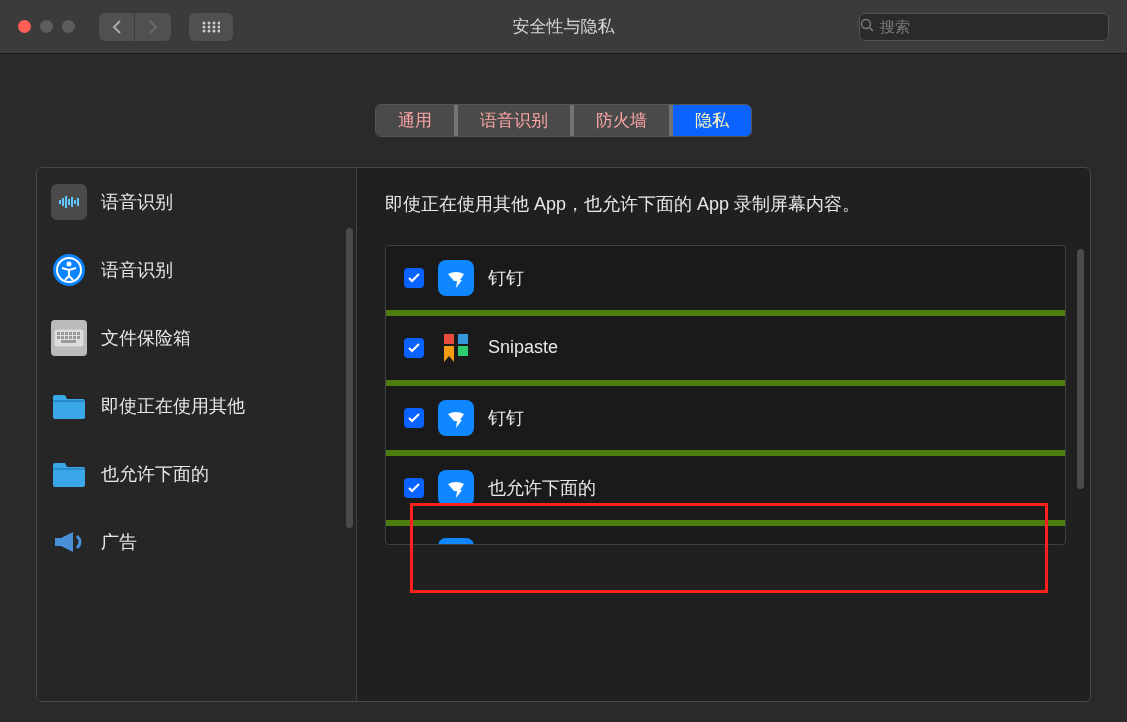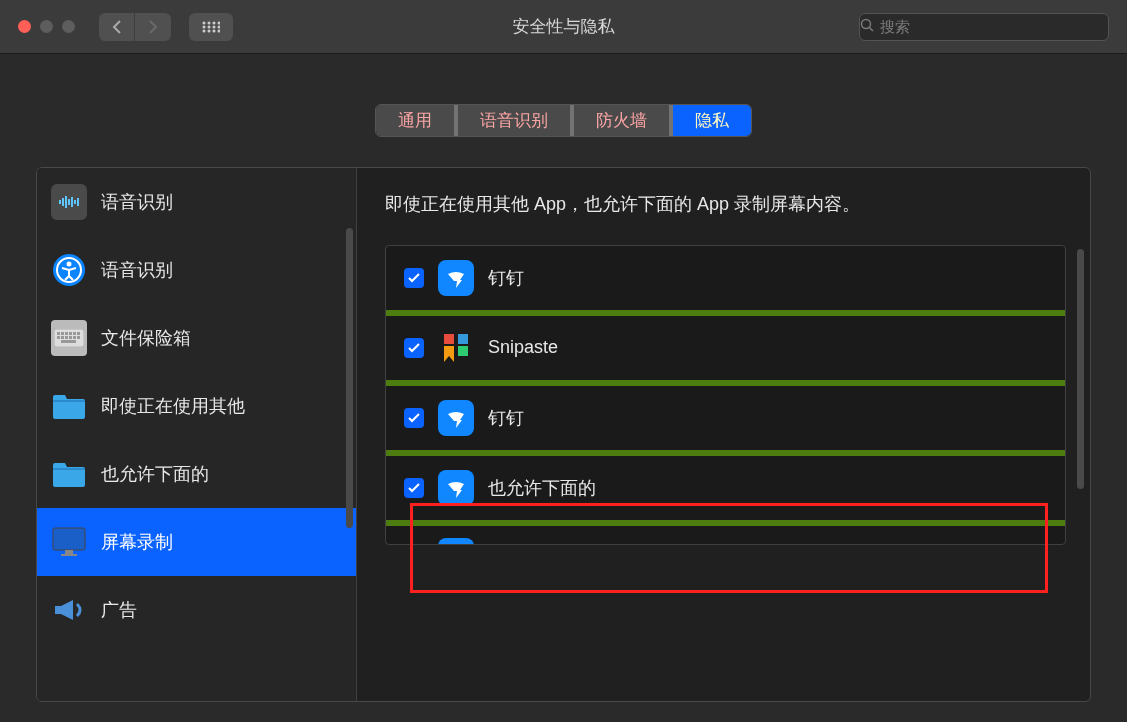--- a/index.html
+++ b/index.html
@@ -374,30 +374,20 @@
         </div>
         <div class="sidebar-item">
           <div class="sidebar-icon">
             <svg width="36" height="30" viewBox="0 0 36 30">
                 <path d="M2 6 L2 26 Q2 28 4 28 L32 28 Q34 28 34 26 L34 10 Q34 8 32 8 L16 8 L14 4 L4 4 Q2 4 2 6" fill="#3aa7e8"></path>
                 <rect x="2" y="9" width="32" height="2" fill="#2a8acc"></rect>
               </svg>
           </div>
           <span>也允许下面的</span>
         </div>
-        <div class="sidebar-item selected">
-          <div class="sidebar-icon">
-            <svg width="36" height="32" viewBox="0 0 36 32">
-                <rect x="2" y="2" width="32" height="22" rx="2" fill="#1a5fc7" stroke="#444" stroke-width="1"></rect>
-                <rect x="14" y="24" width="8" height="4" fill="#888"></rect>
-                <rect x="10" y="28" width="16" height="2" fill="#888"></rect>
-              </svg>
-          </div>
-          <span>屏幕录制</span>
-        </div>
         <div class="sidebar-item">
           <div class="sidebar-icon">
             <svg width="36" height="24" viewBox="0 0 36 24">
                 <path d="M4 8 L4 16 L10 16 L22 22 L22 2 L10 8 Z" fill="#4a90d9"></path>
                 <path d="M26 6 Q32 12 26 18" stroke="#4a90d9" stroke-width="3" fill="none"></path>
               </svg>
           </div>
           <span>广告</span>
         </div>
         <div class="sidebar-scroll"></div>

